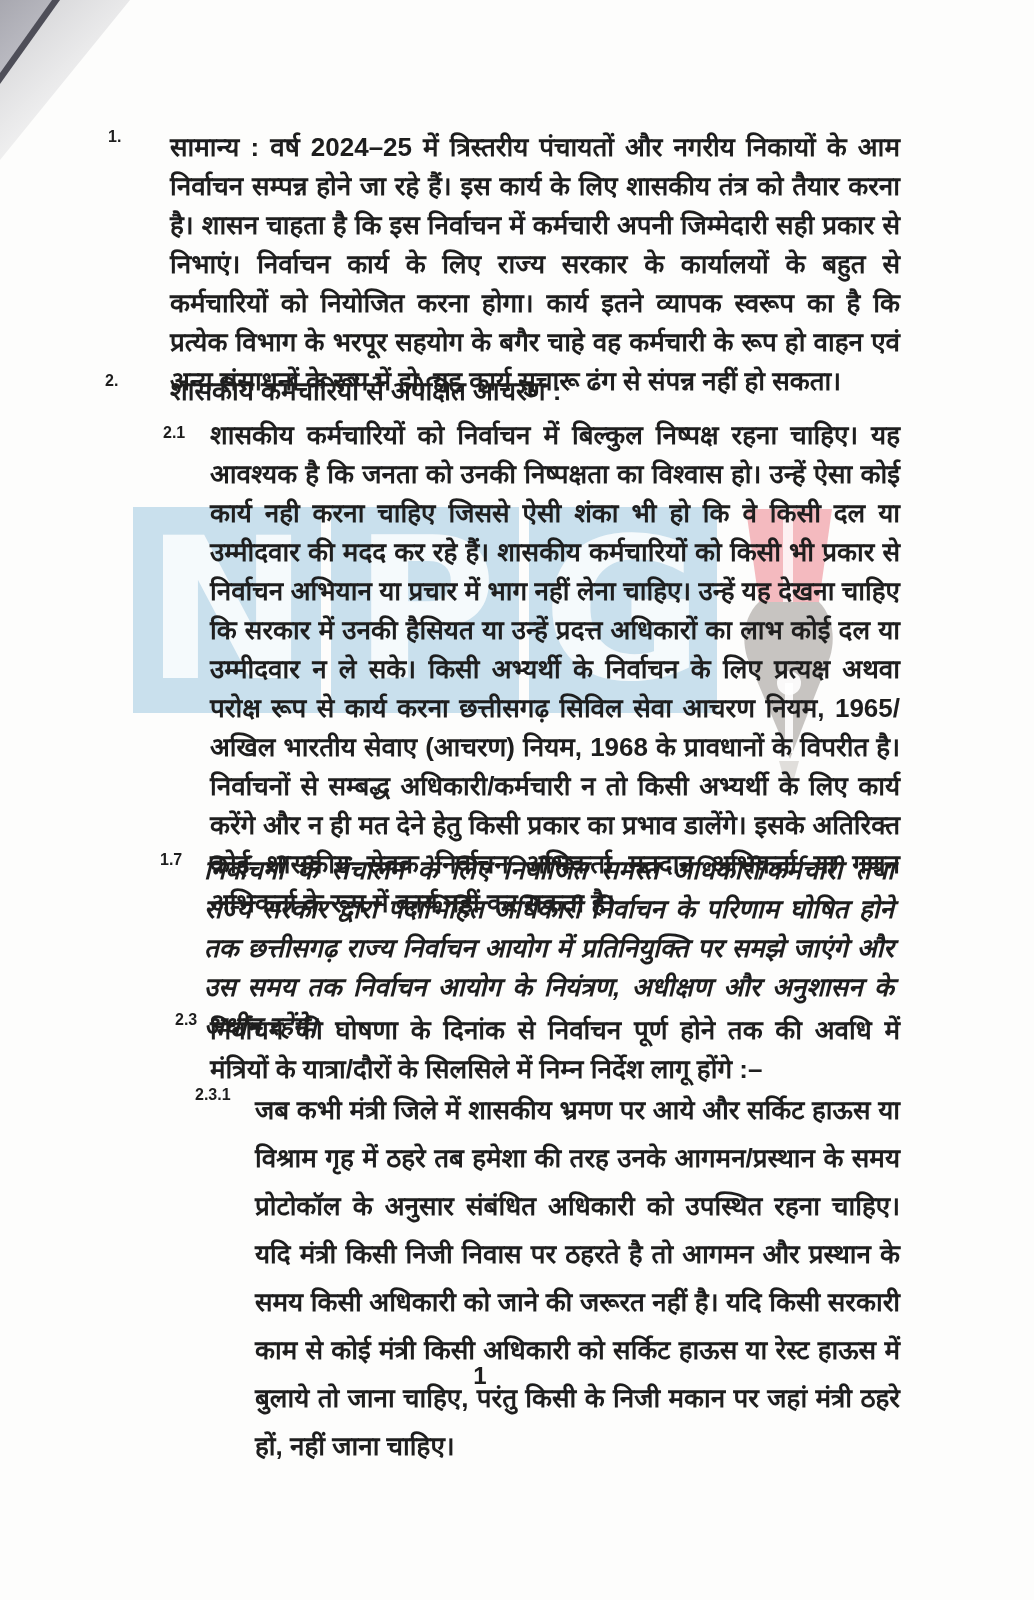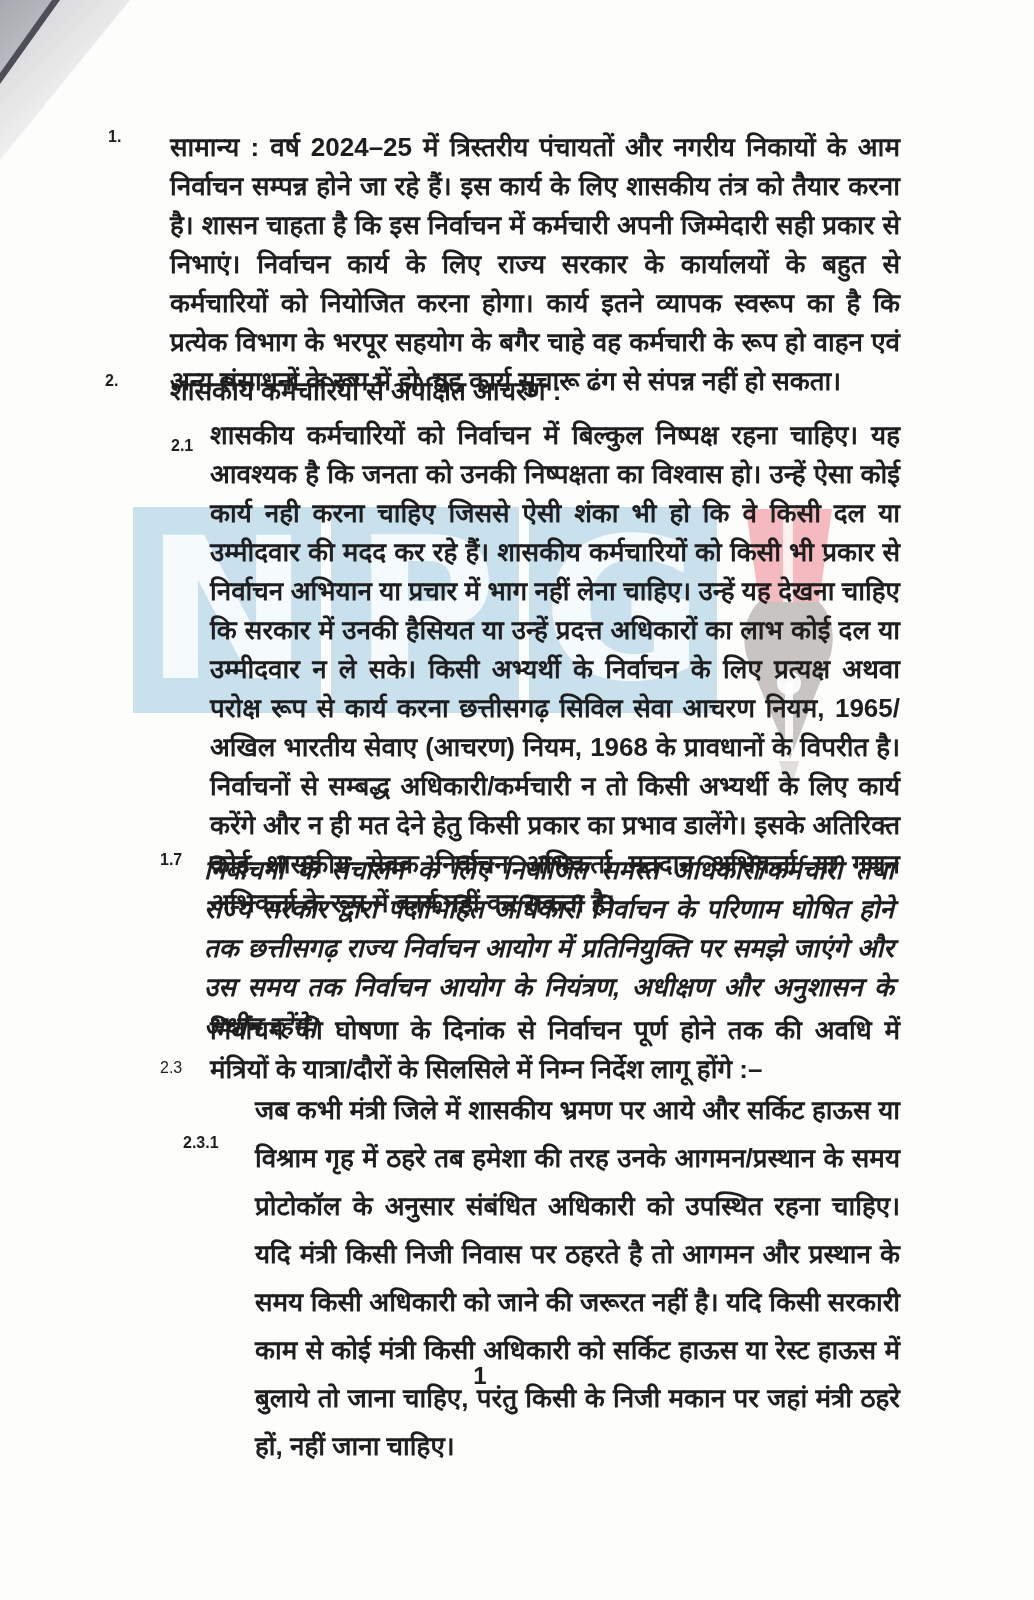--- a/index.html
+++ b/index.html
@@ -77,27 +77,27 @@
 
   <span class="num" style="top:128px;left:108px;">1.</span>
   <div class="tblock" style="top:128px;left:170px;width:730px;">
     <span class="lead">सामान्य :</span>
     <span>वर्ष 2024–25 में त्रिस्तरीय पंचायतों और नगरीय निकायों के आम निर्वाचन सम्पन्न होने जा रहे हैं। इस कार्य के लिए शासकीय तंत्र को तैयार करना है। शासन चाहता है कि इस निर्वाचन में कर्मचारी अपनी जिम्मेदारी सही प्रकार से निभाएं। निर्वाचन कार्य के लिए राज्य सरकार के कार्यालयों के बहुत से कर्मचारियों को नियोजित करना होगा। कार्य इतने व्यापक स्वरूप का है कि प्रत्येक विभाग के भरपूर सहयोग के बगैर चाहे वह कर्मचारी के रूप हो वाहन एवं अन्य संसाधनों के रूप में हो, यह कार्य सुचारू ढंग से संपन्न नहीं हो सकता।</span>
   </div>
 
   <span class="num" style="top:372px;left:105px;">2.</span>
   <div class="tblock heading" style="top:372px;left:170px;width:730px;">शासकीय कर्मचारियों से अपेक्षित आचरण :</div>
 
-  <span class="num" style="top:437px;left:163px;font-weight:600;margin-left:8px;">2.1</span>
+  <span class="num" style="top:424px;left:163px;font-weight:600;">2.1</span>
   <div class="tblock" style="top:416px;left:210px;width:690px;">शासकीय कर्मचारियों को निर्वाचन में बिल्कुल निष्पक्ष रहना चाहिए। यह आवश्यक है कि जनता को उनकी निष्पक्षता का विश्वास हो। उन्हें ऐसा कोई कार्य नही करना चाहिए जिससे ऐसी शंका भी हो कि वे किसी दल या उम्मीदवार की मदद कर रहे हैं। शासकीय कर्मचारियों को किसी भी प्रकार से निर्वाचन अभियान या प्रचार में भाग नहीं लेना चाहिए। उन्हें यह देखना चाहिए कि सरकार में उनकी हैसियत या उन्हें प्रदत्त अधिकारों का लाभ कोई दल या उम्मीदवार न ले सके। किसी अभ्यर्थी के निर्वाचन के लिए प्रत्यक्ष अथवा परोक्ष रूप से कार्य करना छत्तीसगढ़ सिविल सेवा आचरण नियम, 1965/ अखिल भारतीय सेवाए (आचरण) नियम, 1968 के प्रावधानों के विपरीत है। निर्वाचनों से सम्बद्ध अधिकारी/कर्मचारी न तो किसी अभ्यर्थी के लिए कार्य करेंगे और न ही मत देने हेतु किसी प्रकार का प्रभाव डालेंगे। इसके अतिरिक्त कोई शासकीय सेवक निर्वाचन अभिकर्ता मतदान अभिकर्ता या गणन अभिकर्ता के रूप में कार्य नहीं कर सकता है।</div>
 
   <span class="num" style="top:851px;left:160px;font-weight:600;">1.7</span>
   <div class="tblock" style="top:851px;left:204px;width:690px;font-style:italic;">निर्वाचनों के संचालन के लिए नियोजित समस्त अधिकारी/कर्मचारी तथा राज्य सरकार द्वारा पदाभिहित अधिकारी निर्वाचन के परिणाम घोषित होने तक छत्तीसगढ़ राज्य निर्वाचन आयोग में प्रतिनियुक्ति पर समझे जाएंगे और उस समय तक निर्वाचन आयोग के नियंत्रण, अधीक्षण और अनुशासन के अधीन रहेंगे।</div>
 
-  <span class="num" style="top:1011px;left:160px;font-weight:400;margin-top:48px;">2.3</span>
+  <span class="num" style="top:1011px;left:175px;font-weight:700;">2.3</span>
   <div class="tblock" style="top:1011px;left:210px;width:690px;">निर्वाचन की घोषणा के दिनांक से निर्वाचन पूर्ण होने तक की अवधि में मंत्रियों के यात्रा/दौरों के सिलसिले में निम्न निर्देश लागू होंगे :–</div>
 
-  <span class="num" style="top:1086px;left:183px;font-weight:600;margin-top:48px;">2.3.1</span>
+  <span class="num" style="top:1086px;left:195px;font-weight:600;">2.3.1</span>
   <div class="tblock tight" style="top:1086px;left:255px;width:645px;">जब कभी मंत्री जिले में शासकीय भ्रमण पर आये और सर्किट हाऊस या विश्राम गृह में ठहरे तब हमेशा की तरह उनके आगमन/प्रस्थान के समय प्रोटोकॉल के अनुसार संबंधित अधिकारी को उपस्थित रहना चाहिए। यदि मंत्री किसी निजी निवास पर ठहरते है तो आगमन और प्रस्थान के समय किसी अधिकारी को जाने की जरूरत नहीं है। यदि किसी सरकारी काम से कोई मंत्री किसी अधिकारी को सर्किट हाऊस या रेस्ट हाऊस में बुलाये तो जाना चाहिए, परंतु किसी के निजी मकान पर जहां मंत्री ठहरे हों, नहीं जाना चाहिए।</div>
 
   <div class="pagenum">1</div>
 
 </div>
 
 </body></html>

